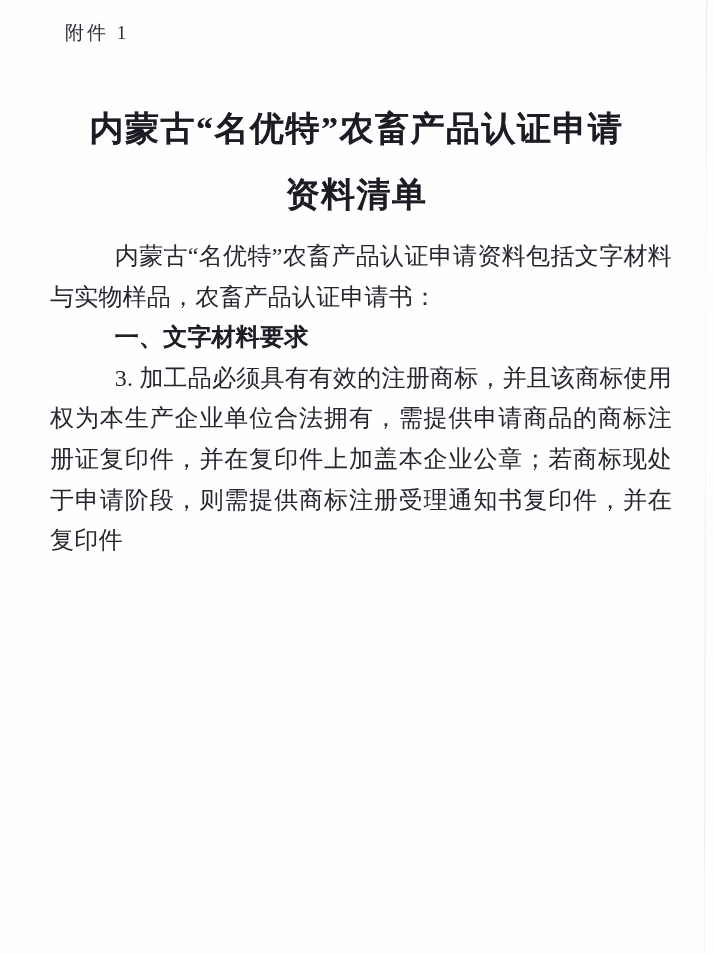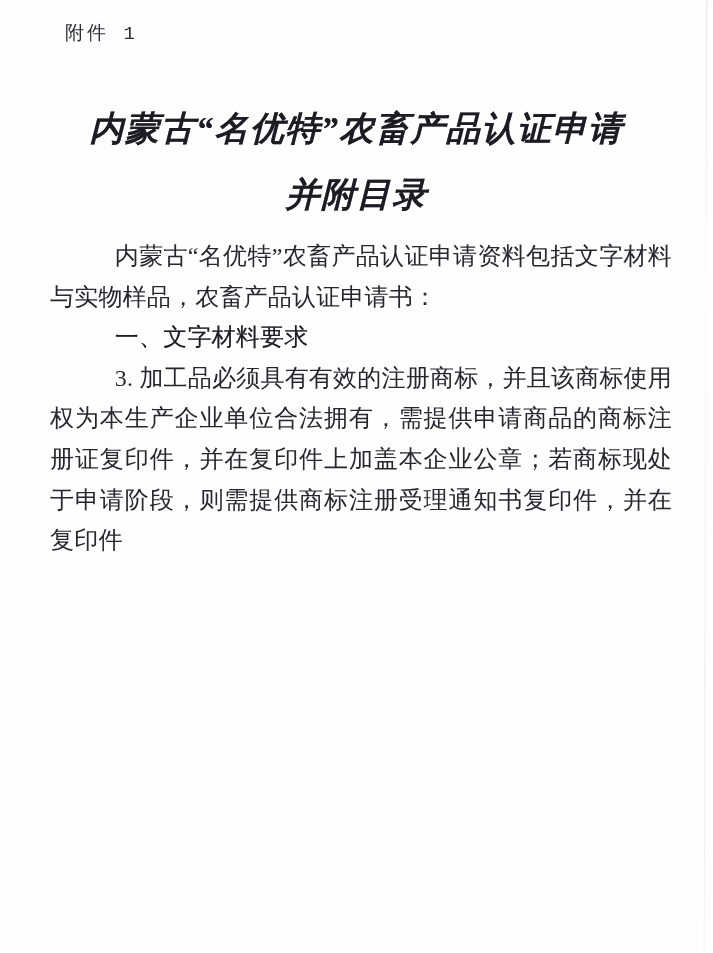--- a/index.html
+++ b/index.html
@@ -28,41 +28,40 @@
       rgba(160,160,170,0.25) 0%,
       rgba(160,160,170,0.05) 30%,
       rgba(160,160,170,0.22) 70%,
       rgba(160,160,170,0.10) 100%);
     transform: rotate(0.15deg);
   }
   .attachment-label {
     position: absolute;
     top: 20px;
     left: 65px;
-    font-family: Liberation Mono, monospace;
+    font-family: Liberation Serif, serif;
     font-size: 19px;
     letter-spacing: 3px;
     color: #2c2c34;
   }
   .title-block {
     position: absolute;
     top: 96px;
     left: 0;
     width: 713px;
     text-align: center;
   }
   .title-line {
     font-size: 34px;
     font-weight: bold;
     line-height: 66px;
     letter-spacing: 1.5px;
     color: #1c1c24;
     text-shadow: 0 0 0.5px rgba(28,28,36,0.55);
     white-space: nowrap;
-    font-style: italic;
   }
   .body-text {
     position: absolute;
     top: 236px;
     left: 50px;
     width: 622px;
     font-size: 24px;
     line-height: 40.6px;
     text-align: justify;
     text-align-last: left;
@@ -70,37 +69,37 @@
     letter-spacing: 0.2px;
     color: #26262f;
   }
   .para {
     margin: 0;
     text-indent: 2.7em;
   }
   .section-heading {
     margin: 0;
     text-indent: 2.7em;
-    font-weight: normal;
+    font-weight: bold;
     color: #1e1e27;
     text-shadow: 0 0 0.4px rgba(30,30,39,0.5);
   }
 </style>
 </head>
 <body>
 
 <div class="page">
 
   <div class="scan-artifact"></div>
 
   <div class="attachment-label">附件 1</div>
 
   <div class="title-block">
     <div class="title-line">内蒙古“名优特”农畜产品认证申请</div>
-    <div class="title-line">并附目录</div>
+    <div class="title-line">资料清单</div>
   </div>
 
   <div class="body-text">
     <p class="para">内蒙古“名优特”农畜产品认证申请资料包括文字材料与实物样品，农畜产品认证申请书：</p>
     <p class="section-heading">一、文字材料要求</p>
     <p class="para">3.  加工品必须具有有效的注册商标，并且该商标使用权为本生产企业单位合法拥有，需提供申请商品的商标注册证复印件，并在复印件上加盖本企业公章；若商标现处于申请阶段，则需提供商标注册受理通知书复印件，并在复印件</p>
   </div>
 
 </div>
 

